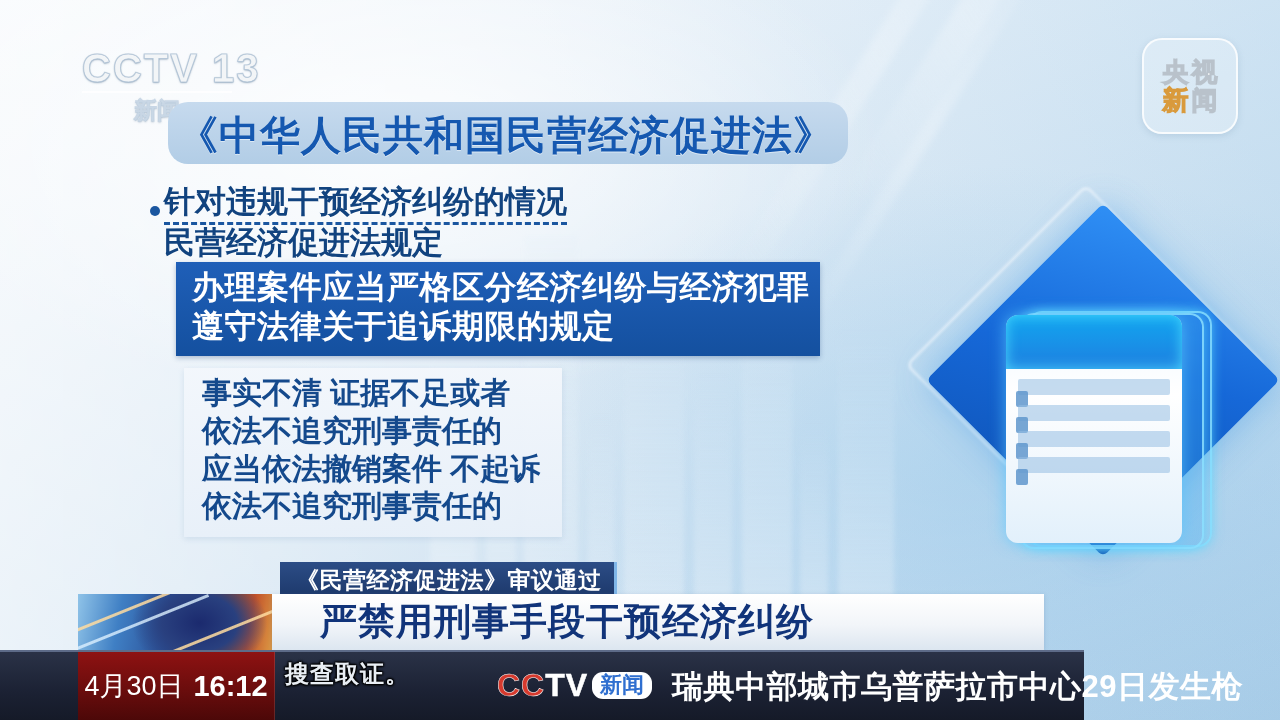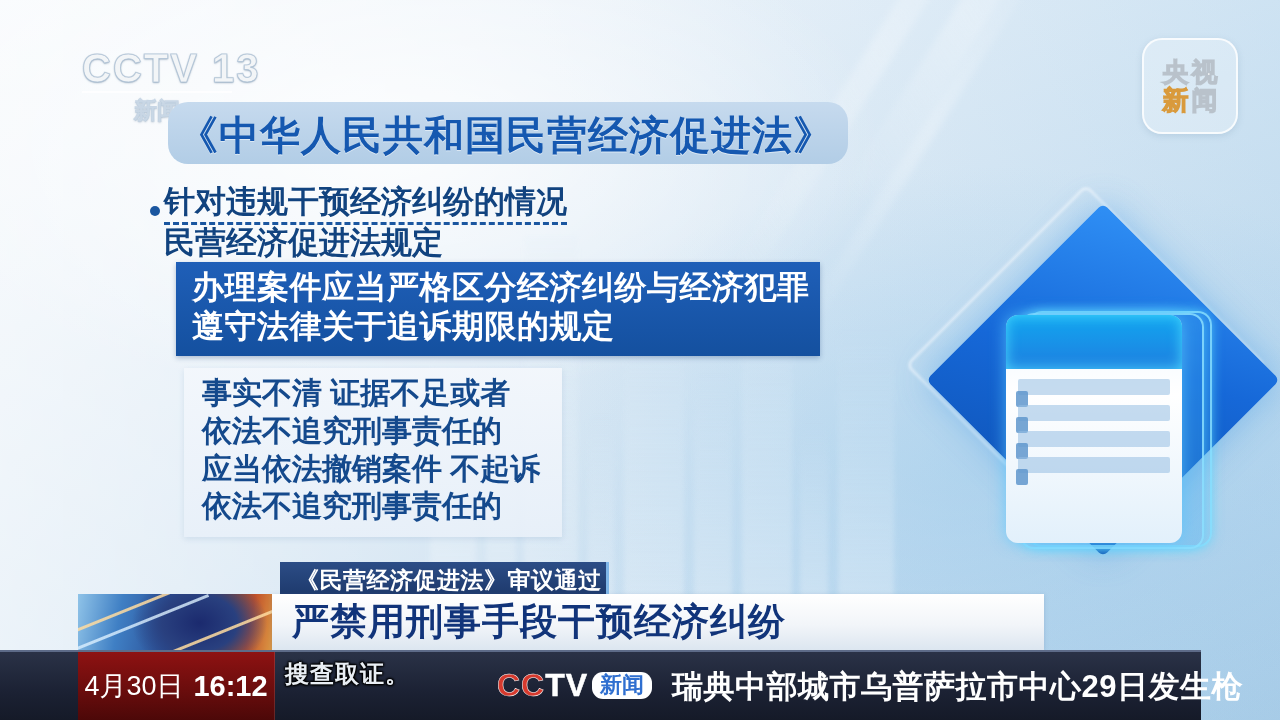--- a/index.html
+++ b/index.html
@@ -243,21 +243,21 @@
     color: #14498c;
     line-height: 1.26;
     white-space: nowrap;
   }
 
   
   .sub-bar {
     position: absolute;
     left: 280px; top: 562px;
     background: linear-gradient(180deg, #2c4d86 0%, #1b3668 100%);
-    padding: 3px 4px 5px 16px;
+    padding: 3px 12px 5px 16px;
     border-right: 3px solid #7fb6e8;
   }
   .sub-bar .t {
     font-size: 23px;
     font-weight: 700;
     color: #ffffff;
     white-space: nowrap;
     letter-spacing: 0.5px;
   }
   .headline-bar {
@@ -269,20 +269,21 @@
     align-items: center;
     padding-left: 20px;
     box-shadow: 0 1px 4px rgba(80,110,150,0.25);
   }
   .headline-bar .t {
     font-size: 37px;
     font-weight: 700;
     color: #11347a;
     white-space: nowrap;
     letter-spacing: 1px;
+    margin-left: 28px;
   }
   .globe-deco {
     position: absolute;
     left: 78px; top: 594px;
     width: 196px; height: 58px;
     overflow: hidden;
     background:
       radial-gradient(ellipse 48% 120% at 62% 50%, #1b2a6e 0%, #29407f 40%, rgba(41,64,127,0) 72%),
       linear-gradient(100deg, #8fc3e8 0%, #3f7fc4 22%, #2a4e95 48%, #8a4a2c 72%, #c0502a 86%, #e0a046 100%);
   }
@@ -292,21 +293,21 @@
     background: rgba(255,220,160,0.85);
     transform: rotate(-22deg);
     filter: blur(0.6px);
   }
   .globe-streak.white { background: rgba(220,240,255,0.8); }
 
   
   .ticker {
     position: absolute;
     left: 0; bottom: 0;
-    width: 1201px; height: 68px;
+    width: 1084px; height: 68px;
     background: linear-gradient(180deg, #2a3247 0%, #1b2133 60%, #151a28 100%);
     border-top: 2px solid #5d6b88;
     display: flex;
     align-items: center;
   }
   .date-chip {
     position: absolute;
     left: 78px; top: 0;
     width: 196px; height: 68px;
     background: linear-gradient(180deg, #8e1212 0%, #6b0d0d 55%, #4c0808 100%);

